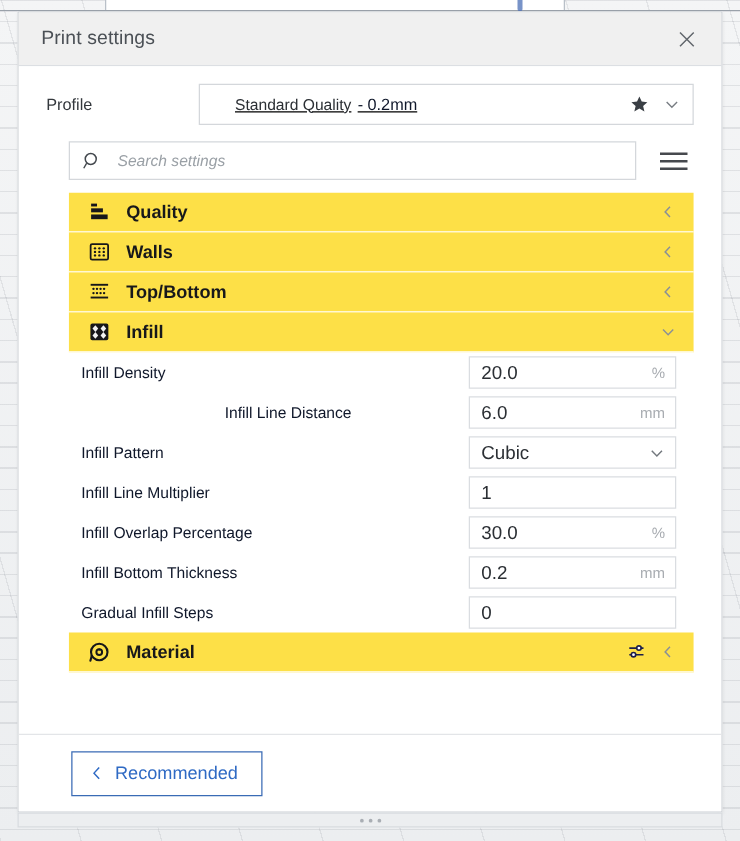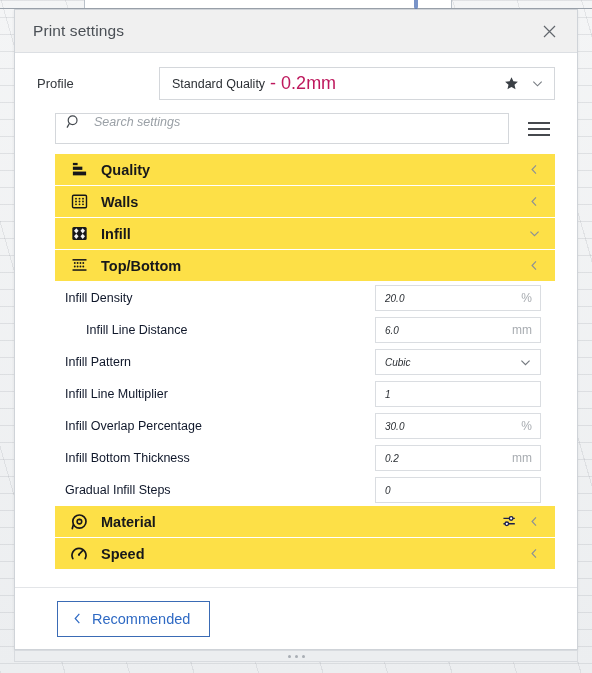--- a/index.html
+++ b/index.html
@@ -124,50 +124,51 @@
     color: #34383d;
     width: 122px;
   }
   .profile-select {
     flex: 1;
     height: 33px;
     border: 1px solid #d4d7db;
     background: #fff;
     display: flex;
     align-items: center;
-    padding: 0 10px 0 12px;
+    padding: 0 10px 0 28px;
     box-sizing: border-box;
     cursor: pointer;
+    text-decoration: underline;
   }
   .profile-name {
     font-size: 12.5px;
     color: #2b2f34;
   }
   .profile-sub {
-    font-size: 18px;
-    color: #be185d;
+    font-size: 13px;
+    color: #0f172a;
     margin-left: 5px;
     flex: 1;
   }
   .star-icon { color:#3a3f45; margin-right: 12px; display:flex; cursor:pointer;}
   .chev { color:#787d83; display:flex; }
 
   
   .search-row {
     display: flex;
     align-items: center;
     padding: 4px 22px 10px 40px;
   }
   .search-box {
     flex: 1;
     height: 31px;
     border: 1px solid #d4d7db;
     background: #fff;
     display: flex;
-    align-items: flex-start;
+    align-items: center;
     padding: 0 10px;
     box-sizing: border-box;
   }
   .search-box input {
     border: none;
     outline: none;
     flex: 1;
     font-family: "Liberation Sans", sans-serif;
     font-size: 12.5px;
     font-style: italic;
@@ -235,38 +236,37 @@
     align-items: center;
     padding: 0 14px 0 10px;
     box-sizing: border-box;
     background: #ffffff;
   }
   .setting-label {
     font-size: 12.5px;
     color: #0f172a;
     flex: 1;
   }
-  .setting-label.indent { padding-left: 21px; }
+  .setting-label.indent { padding-left: 21px; text-align: center; }
   .field {
     width: 166px;
     height: 26px;
     border: 1px solid #dadde1;
     background: #fff;
     display: flex;
     align-items: center;
     padding: 0 8px 0 9px;
     box-sizing: border-box;
     cursor: text;
   }
   .field.dropdown { cursor: pointer; }
   .field .val {
-    font-size: 10px;
+    font-size: 15px;
     color: #2b2f34;
     flex: 1;
-    font-style: italic;
   }
   .field .unit {
     font-size: 12px;
     color: #a8acb1;
   }
   .field .fchev { color:#73787e; display:flex; }
 
   
   .footer {
     height: 62px;
@@ -407,39 +407,20 @@
             <span class="cat-label">Walls</span>
             <span class="cat-chev">
               <svg width="13" height="13" viewBox="0 0 14 14">
                 <path d="M8.6 2.6 L4.4 7 L8.6 11.4" stroke="currentColor" stroke-width="1.25" fill="none"></path>
               </svg>
             </span>
           </div>
           <div class="cat-row">
             <span class="cat-icon">
               <svg width="17" height="17" viewBox="0 0 18 18">
-                <rect x="1.4" y="2" width="15.2" height="14" rx="1.6" fill="currentColor"></rect>
-                <g fill="#f2f2f2">
-                  <path d="M5.6 3.4 L8 6.2 L5.6 9 L3.2 6.2 Z"></path>
-                  <path d="M12.4 3.4 L14.8 6.2 L12.4 9 L10 6.2 Z"></path>
-                  <path d="M5.6 9.2 L8 12 L5.6 14.8 L3.2 12 Z"></path>
-                  <path d="M12.4 9.2 L14.8 12 L12.4 14.8 L10 12 Z"></path>
-                </g>
-              </svg>
-            </span>
-            <span class="cat-label">Infill</span>
-            <span class="cat-chev">
-              <svg width="13" height="13" viewBox="0 0 14 14">
-                <path d="M2.6 5 L7 9.4 L11.4 5" stroke="currentColor" stroke-width="1.25" fill="none"></path>
-              </svg>
-            </span>
-          </div>
-          <div class="cat-row">
-            <span class="cat-icon">
-              <svg width="17" height="17" viewBox="0 0 18 18">
                 <rect x="1.6" y="2.2" width="14.8" height="1.6" fill="currentColor"></rect>
                 <g fill="currentColor">
                   <circle cx="4" cy="6.4" r="1"></circle>
                   <circle cx="7" cy="6.4" r="1"></circle>
                   <circle cx="10" cy="6.4" r="1"></circle>
                   <circle cx="13" cy="6.4" r="1"></circle>
                   <circle cx="4" cy="10" r="1"></circle>
                   <circle cx="7" cy="10" r="1"></circle>
                   <circle cx="10" cy="10" r="1"></circle>
                   <circle cx="13" cy="10" r="1"></circle>
@@ -447,20 +428,39 @@
                 <rect x="1.6" y="13" width="14.8" height="1.6" fill="currentColor"></rect>
               </svg>
             </span>
             <span class="cat-label">Top/Bottom</span>
             <span class="cat-chev">
               <svg width="13" height="13" viewBox="0 0 14 14">
                 <path d="M8.6 2.6 L4.4 7 L8.6 11.4" stroke="currentColor" stroke-width="1.25" fill="none"></path>
               </svg>
             </span>
           </div>
+          <div class="cat-row">
+            <span class="cat-icon">
+              <svg width="17" height="17" viewBox="0 0 18 18">
+                <rect x="1.4" y="2" width="15.2" height="14" rx="1.6" fill="currentColor"></rect>
+                <g fill="#f2f2f2">
+                  <path d="M5.6 3.4 L8 6.2 L5.6 9 L3.2 6.2 Z"></path>
+                  <path d="M12.4 3.4 L14.8 6.2 L12.4 9 L10 6.2 Z"></path>
+                  <path d="M5.6 9.2 L8 12 L5.6 14.8 L3.2 12 Z"></path>
+                  <path d="M12.4 9.2 L14.8 12 L12.4 14.8 L10 12 Z"></path>
+                </g>
+              </svg>
+            </span>
+            <span class="cat-label">Infill</span>
+            <span class="cat-chev">
+              <svg width="13" height="13" viewBox="0 0 14 14">
+                <path d="M2.6 5 L7 9.4 L11.4 5" stroke="currentColor" stroke-width="1.25" fill="none"></path>
+              </svg>
+            </span>
+          </div>
           <div class="setting-row">
             <span class="setting-label">Infill Density</span>
             <span class="field">
               <span class="val">20.0</span>
               <span class="unit">%</span>
             </span>
           </div>
           <div class="setting-row">
             <span class="setting-label indent">Infill Line Distance</span>
             <span class="field">
@@ -515,35 +515,20 @@
               </svg>
             </span>
             <span class="cat-label">Material</span>
             <span class="cat-extra">
               <svg width="16" height="16" viewBox="0 0 18 18">
                 <path d="M1.6 5 H14.4 M1.6 11 H14.4" stroke="currentColor" stroke-width="1.5" fill="none"></path>
                 <circle cx="10.3" cy="5" r="2" fill="#fff" stroke="currentColor" stroke-width="1.5"></circle>
                 <circle cx="5.4" cy="11" r="2" fill="#fff" stroke="currentColor" stroke-width="1.5"></circle>
               </svg>
             </span>
-            <span class="cat-chev">
-              <svg width="13" height="13" viewBox="0 0 14 14">
-                <path d="M8.6 2.6 L4.4 7 L8.6 11.4" stroke="currentColor" stroke-width="1.25" fill="none"></path>
-              </svg>
-            </span>
-          </div>
-          <div class="cat-row">
-            <span class="cat-icon">
-              <svg width="18" height="18" viewBox="0 0 18 18">
-                <path d="M15.2 13.6 A7 7 0 1 0 2.8 13.6" stroke="currentColor" stroke-width="1.7" fill="none" stroke-linecap="round"></path>
-                <path d="M9 9.4 L12.6 5.6" stroke="currentColor" stroke-width="1.6" fill="none" stroke-linecap="round"></path>
-                <circle cx="9" cy="9.8" r="1.1" fill="currentColor"></circle>
-              </svg>
-            </span>
-            <span class="cat-label">Speed</span>
             <span class="cat-chev">
               <svg width="13" height="13" viewBox="0 0 14 14">
                 <path d="M8.6 2.6 L4.4 7 L8.6 11.4" stroke="currentColor" stroke-width="1.25" fill="none"></path>
               </svg>
             </span>
           </div>
         </div>
 
     </div>
 

